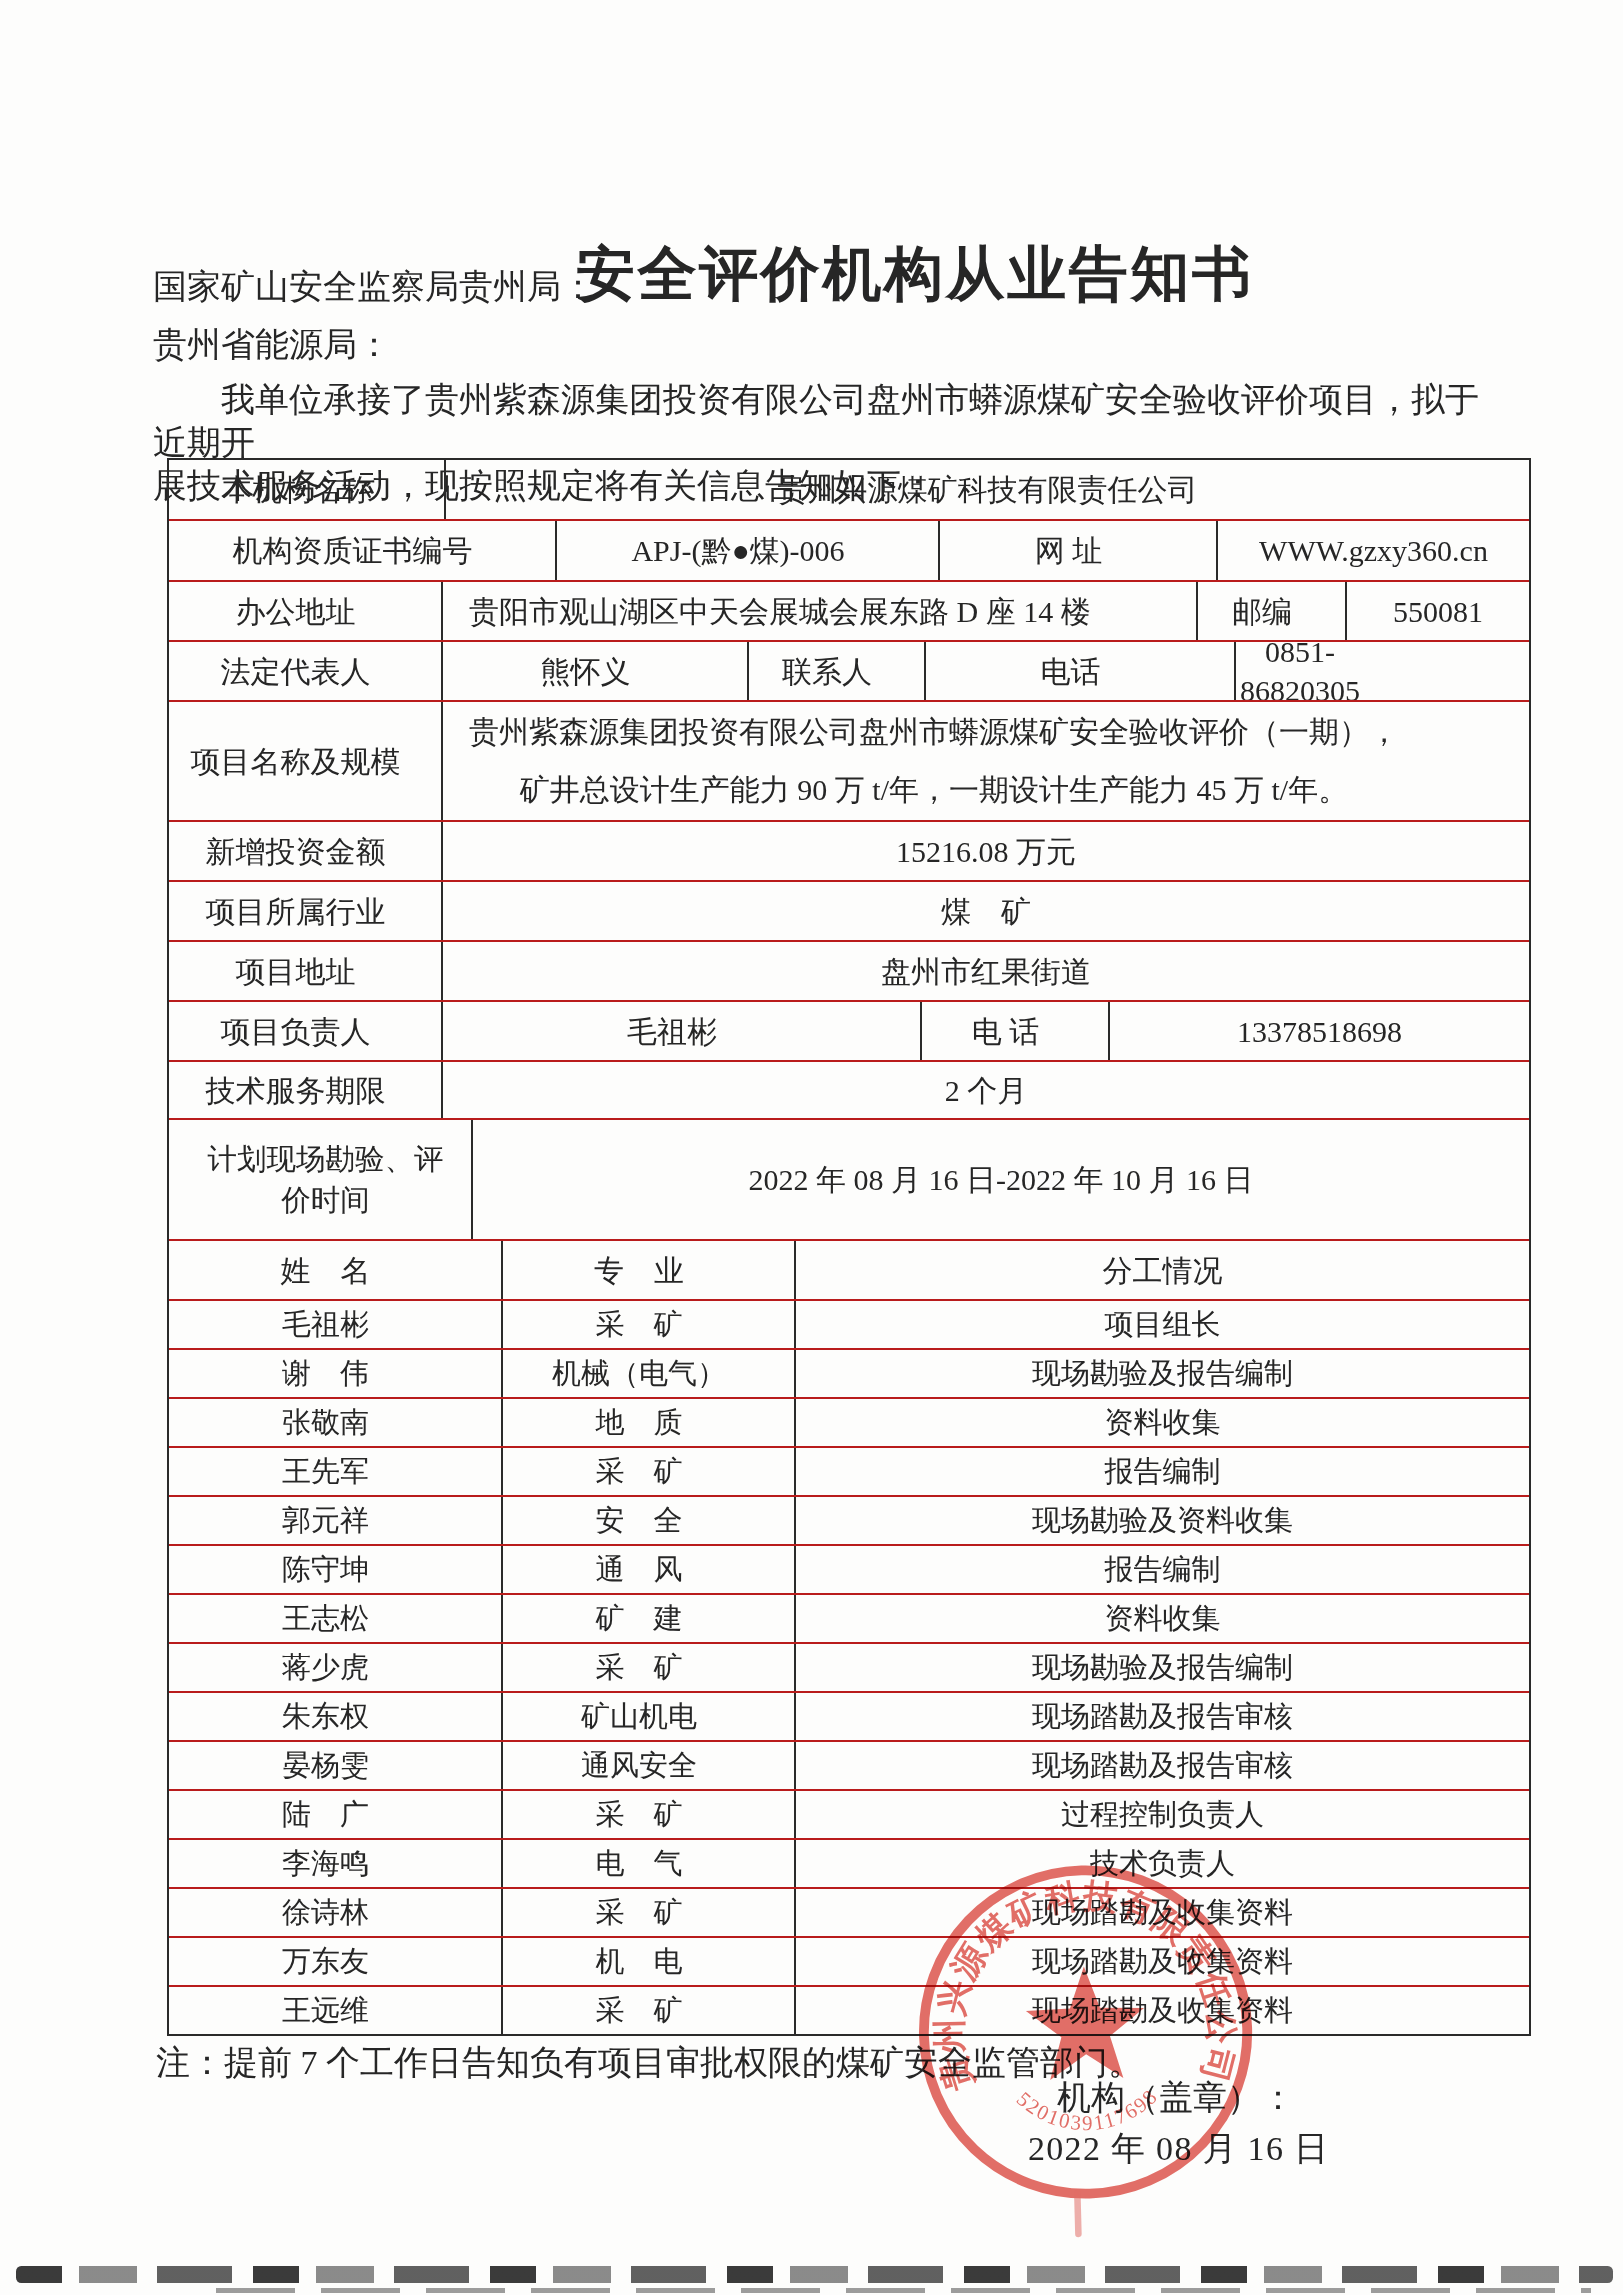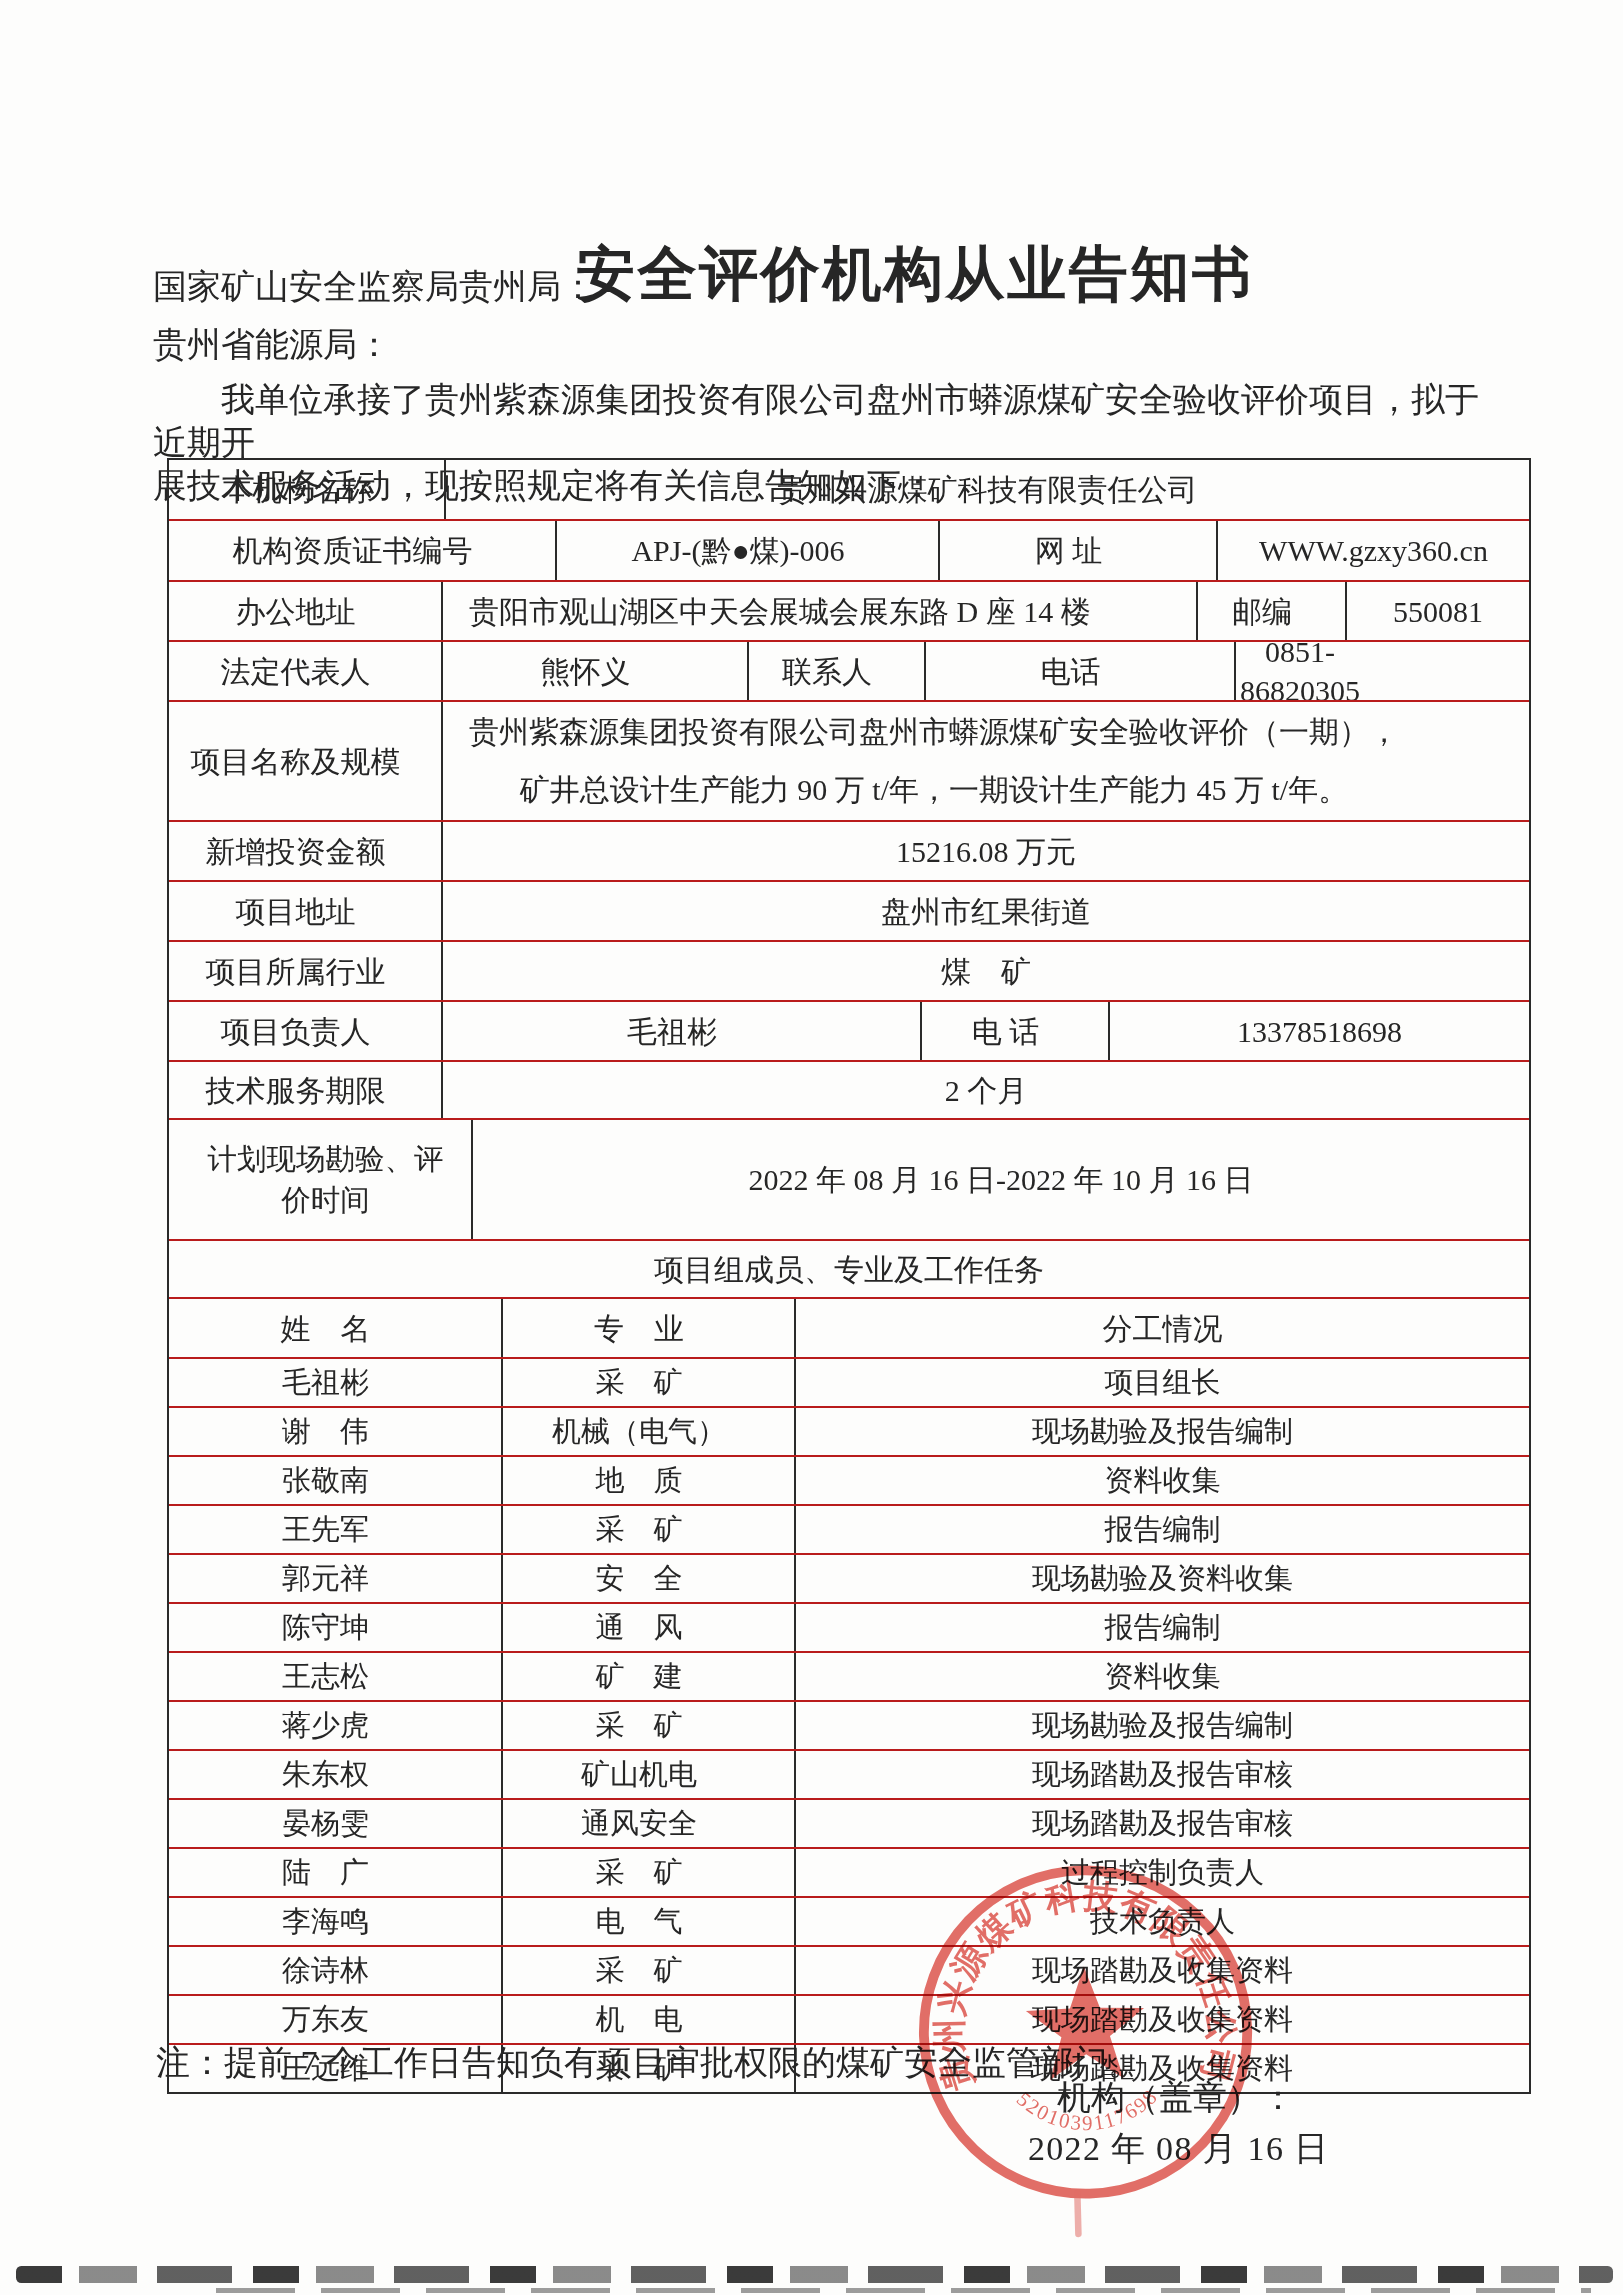--- a/index.html
+++ b/index.html
@@ -151,50 +151,47 @@
       <div class="cell left pre project-val">贵州紫森源集团投资有限公司盘州市蟒源煤矿安全验收评价（一期），
 矿井总设计生产能力 90 万 t/年，一期设计生产能力 45 万 t/年。</div>
     </div>
 
     <div class="row g-lab h-88">
       <div class="cell">新增投资金额</div>
       <div class="cell">15216.08 万元</div>
     </div>
 
     <div class="row g-lab h-88">
+      <div class="cell">项目所属行业</div>
+      <div class="cell">煤　矿</div>
+    </div>
+
+    <div class="row g-lab h-88">
       <div class="cell">项目地址</div>
       <div class="cell">盘州市红果街道</div>
-    </div>
-
-    <div class="row g-lab h-88">
-      <div class="cell">项目所属行业</div>
-      <div class="cell">煤　矿</div>
     </div>
 
     <div class="row g-r9 h-88">
       <div class="cell">项目负责人</div>
       <div class="cell">毛祖彬</div>
       <div class="cell">电 话</div>
       <div class="cell">13378518698</div>
     </div>
 
     <div class="row g-lab h-86">
       <div class="cell">技术服务期限</div>
       <div class="cell">2 个月</div>
     </div>
 
     <div class="row g-lab h-182">
       <div class="cell pre sched-label">计划现场勘验、评
 价时间</div>
       <div class="cell">2022 年 08 月 16 日-2022 年 10 月 16 日</div>
     </div>
 
-    <div class="row g-full h-86">
-      <div class="cell">项目组成员、专业及工作任务</div>
-    </div>
 
     <div class="row g-mem h-88">
       <div class="cell">姓　名</div>
       <div class="cell">专　业</div>
       <div class="cell">分工情况</div>
     </div>
 
     <div class="row g-mem h-72">
       <div class="cell mem">毛祖彬</div>
       <div class="cell mem">采　矿</div>

